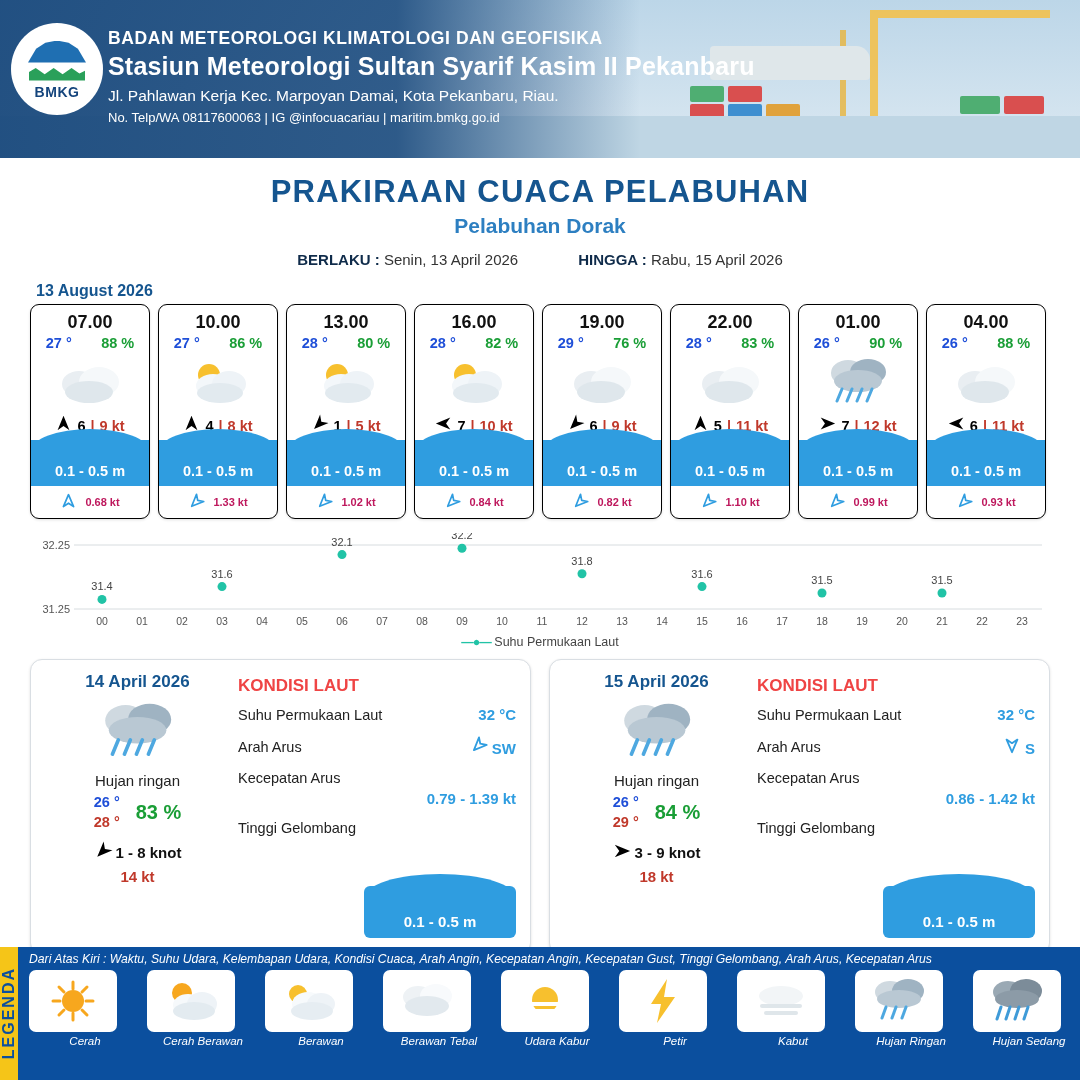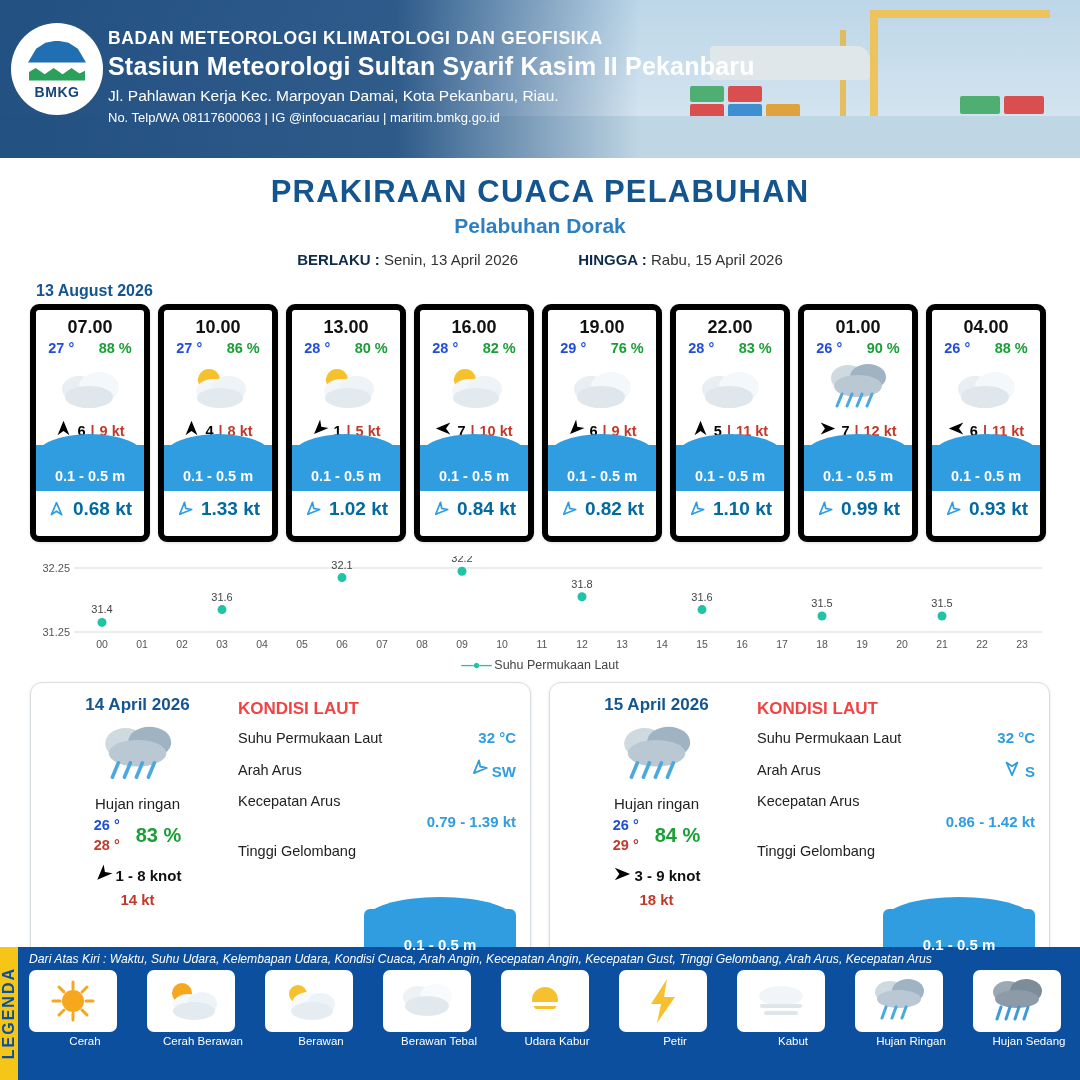--- a/index.html
+++ b/index.html
@@ -52,42 +52,42 @@
   .title-sub  { text-align:center; color:#2d7fc1; font-size:21px; font-weight:bold; margin-top:4px;}
   .valid-row { display:flex; justify-content:center; gap:60px; margin-top:13px; font-size:15px;}
   .valid-row b { color:#0f2b4a; }
   .valid-row span { color:#333; }
 
   .date-label { color:#15558f; font-weight:bold; font-size:16px; margin:14px 0 4px 36px; }
 
   
   .cards { display:flex; gap:8px; padding:0 30px; }
   .card {
-    width:120px; background:#fff; border:6px solid #000000; border-radius:9px;
+    width:120px; background:#fff; border:1px solid #000000; border-radius:9px;
     box-shadow:0 1px 3px rgba(0,0,0,.12); overflow:hidden; position:relative;
   }
   .c-time { text-align:center; font-size:18px; font-weight:bold; color:#111; padding:7px 0 2px;}
   .c-vals { display:flex; justify-content:space-around; font-size:14.5px; font-weight:bold; padding-bottom:2px;}
   .c-temp { color:#1f4fd8; } .c-hum { color:#1a9e36; }
   .c-icon { height:60px; display:flex; align-items:center; justify-content:center; }
   .c-wind { display:flex; align-items:center; justify-content:center; gap:5px; font-size:14.5px; font-weight:bold; padding:2px 0 4px;}
   .c-wind .arr { font-size:16px; color:#000; display:inline-block;}
   .c-wind .deg { color:#000; }
   .c-wind .sep { color:#c0392b; }
   .c-wind .kt { color:#c0392b; }
   .c-wave {
     position:relative; height:46px; background:#2f9de0; color:#fff; font-size:14.5px; font-weight:bold;
     display:flex; align-items:flex-end; justify-content:center; padding-bottom:7px;
   }
   .c-wave:before{
     content:""; position:absolute; left:0; top:-11px; width:100%; height:22px; background:#2f9de0;
     border-radius:50% 50% 0 0 / 100% 100% 0 0;
   }
   .c-wave span { position:relative; z-index:2; }
-  .c-cur { display:flex; align-items:center; justify-content:center; gap:8px; padding:7px 0 16px; font-size:19px; color:#0369a1; font-weight:bold;}
+  .c-cur { display:flex; align-items:center; justify-content:center; gap:8px; padding:7px 0 8px; font-size:11px; color:#be185d; font-weight:bold;}
   .cur-arrow { width:17px; height:17px; display:inline-block; }
 
   
   .chart-wrap { margin:14px 26px 0; position:relative; height:100px; }
   .chart-svg { width:100%; height:100px; display:block; }
   .chart-legend { text-align:center; font-size:12.5px; color:#444; margin-top:2px;}
   .chart-legend .ldash { color:#21c3a6; font-weight:bold; letter-spacing:-1px;}
 
   
   .panels { display:flex; gap:18px; padding:10px 30px 0; }
@@ -122,21 +122,21 @@
   
   .legend-wrap { position:absolute; left:0; bottom:0; width:1080px; height:133px; background:#0b4f9e; display:flex; }
   .legend-side {
     width:34px; background:#f5c518; color:#0b4f9e; font-weight:bold; font-size:16px;
     display:flex; align-items:center; justify-content:center; letter-spacing:2px;
   }
   .legend-side span { writing-mode:vertical-rl; transform:rotate(180deg); }
   .legend-body { flex:1; padding:5px 8px 0 11px; }
   .legend-note { color:#fff; font-size:12.2px; font-style:italic; margin-bottom:4px;}
   .legend-items { display:flex; gap:6px; }
-  .l-item { width:112px; text-align:center; }
+  .l-item { width:112px; text-align:center;font-style:italic; }
   .l-box { width:88px; height:62px; background:#fff; border-radius:7px; display:flex; align-items:center; justify-content:center;}
   .l-label { color:#fff; font-size:11.5px; margin-top:3px;}
 </style>
 </head>
 <body>
 
 <div class="header">
   <div class="header-bg">
     <div class="hb-sky"></div>
     <div class="hb-crane"></div>

